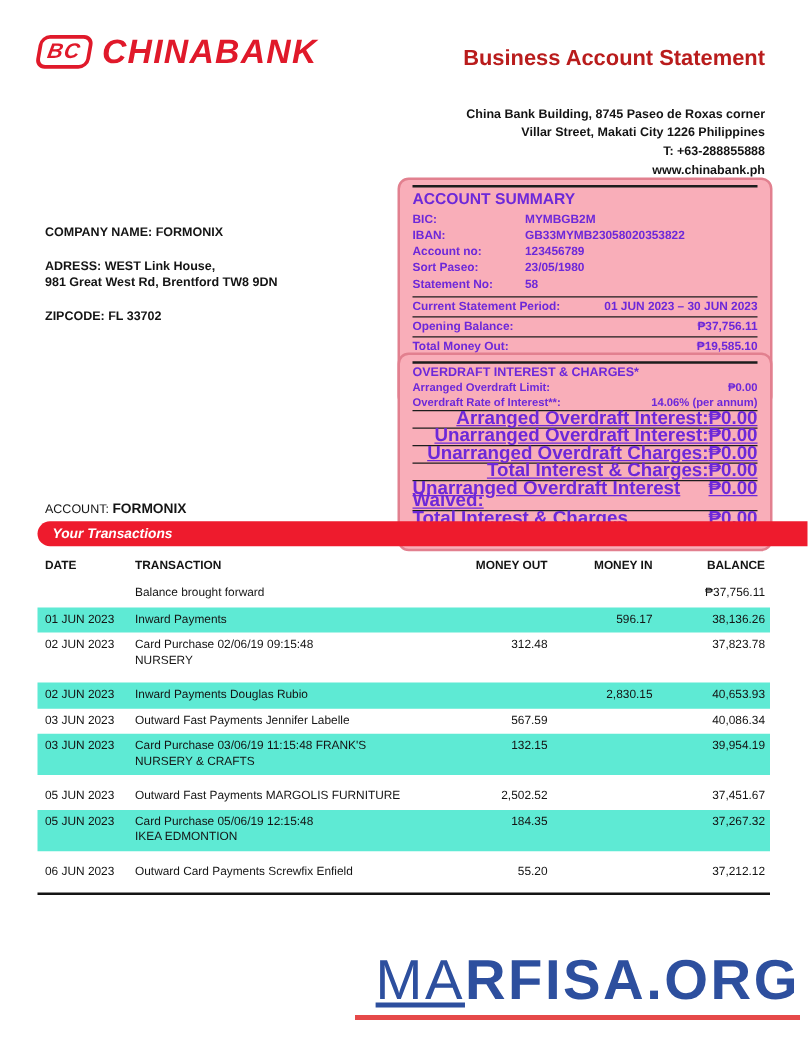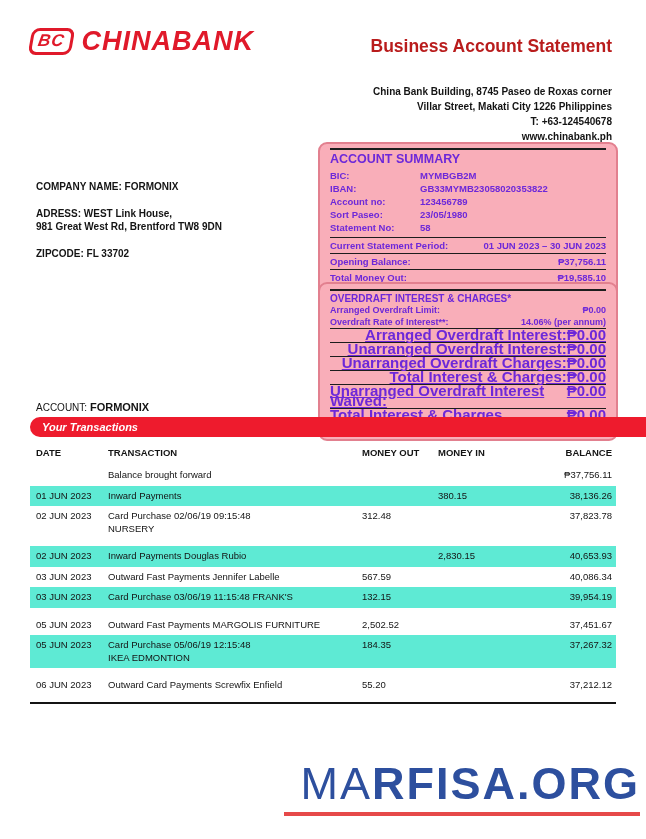--- a/index.html
+++ b/index.html
@@ -44,50 +44,50 @@
   .account-line { position:absolute; left:36px; top:401px; font-size:10px; color:#141414; }
   .account-line .acct-name { font-weight:700; font-size:11px; }
   .band { position:absolute; left:30px; top:417px; width:640px; height:20px; background:#ee1b2d;
           border-radius:10px; color:#fff; font-size:11px; font-weight:700; font-style:italic;
           line-height:20px; padding-left:12px; }
 
   
   .table { position:absolute; left:30px; top:442px; width:586px; color:#141414; }
   .t-grid { display:grid; grid-template-columns:78px 254px 76px 84px 94px; align-items:start; }
   .t-head { font-size:9.5px; font-weight:700; padding:5px 0 7px; }
-  .num { text-align:left; }
+  .num { text-align:right; }
   .bal { text-align:right; padding-right:4px; }
   .t-row { font-size:9.5px; padding:4px 0; min-height:19px; line-height:12.5px; }
   .t-row.shaded { background:#5eead4; }
   .t-row.gap { margin-top:7px; }
   .t-row .date { padding-left:6px; }
   .t-row .desc div { line-height:12.5px; }
   .t-bottomline { border-top:2px solid #141414; margin-top:6px; }
 
   
   .watermark { position:absolute; top:760px; right:6px; text-align:right; color:#2d4f9e;
                font-size:45px; letter-spacing:2px; line-height:1.05; }
-  .watermark .thin { font-weight:400; }
+  .watermark .thin { font-weight:400;text-decoration:underline; }
   .watermark .bold { font-weight:700; }
   .wm-underline { position:absolute; top:812px; right:6px; width:356px; border-top:4px solid #e64949; }
 </style>
 </head>
 <body>
 
 <div class="page">
 
   <div class="logo-wrap">
     <span class="bc-mark">BC</span>
     <span class="logo-text">CHINABANK</span>
   </div>
   <div class="doc-title">Business Account Statement</div>
   <div class="bank-address">
     <div>China Bank Building, 8745 Paseo de Roxas corner</div>
     <div>Villar Street, Makati City 1226 Philippines</div>
-    <div>T: +63-124540678</div>
+    <div>T: +63-288855888</div>
     <div>www.chinabank.ph</div>
   </div>
 
   <div class="customer">
     <div class="company">COMPANY NAME: FORMONIX</div>
     <div>ADRESS: WEST Link House,</div>
     <div>981 Great West Rd, Brentford TW8 9DN</div>
     <div class="zip">ZIPCODE: FL 33702</div>
   </div>
 
@@ -203,21 +203,21 @@
           <div class="num"></div>
           <div class="num"></div>
           <div class="bal">₱37,756.11</div>
         </div>
         <div class="t-grid t-row shaded">
           <div class="date">01 JUN 2023</div>
           <div class="desc">
             <div>Inward Payments</div>
           </div>
           <div class="num"></div>
-          <div class="num">380.15</div>
+          <div class="num">596.17</div>
           <div class="bal">38,136.26</div>
         </div>
         <div class="t-grid t-row">
           <div class="date">02 JUN 2023</div>
           <div class="desc">
             <div>Card Purchase 02/06/19 09:15:48</div>
             <div>NURSERY</div>
           </div>
           <div class="num">312.48</div>
           <div class="num"></div>
@@ -238,20 +238,21 @@
             <div>Outward Fast Payments Jennifer Labelle</div>
           </div>
           <div class="num">567.59</div>
           <div class="num"></div>
           <div class="bal">40,086.34</div>
         </div>
         <div class="t-grid t-row shaded">
           <div class="date">03 JUN 2023</div>
           <div class="desc">
             <div>Card Purchase 03/06/19 11:15:48 FRANK'S</div>
+            <div>NURSERY &amp; CRAFTS</div>
           </div>
           <div class="num">132.15</div>
           <div class="num"></div>
           <div class="bal">39,954.19</div>
         </div>
         <div class="t-grid t-row gap">
           <div class="date">05 JUN 2023</div>
           <div class="desc">
             <div>Outward Fast Payments MARGOLIS FURNITURE</div>
           </div>

